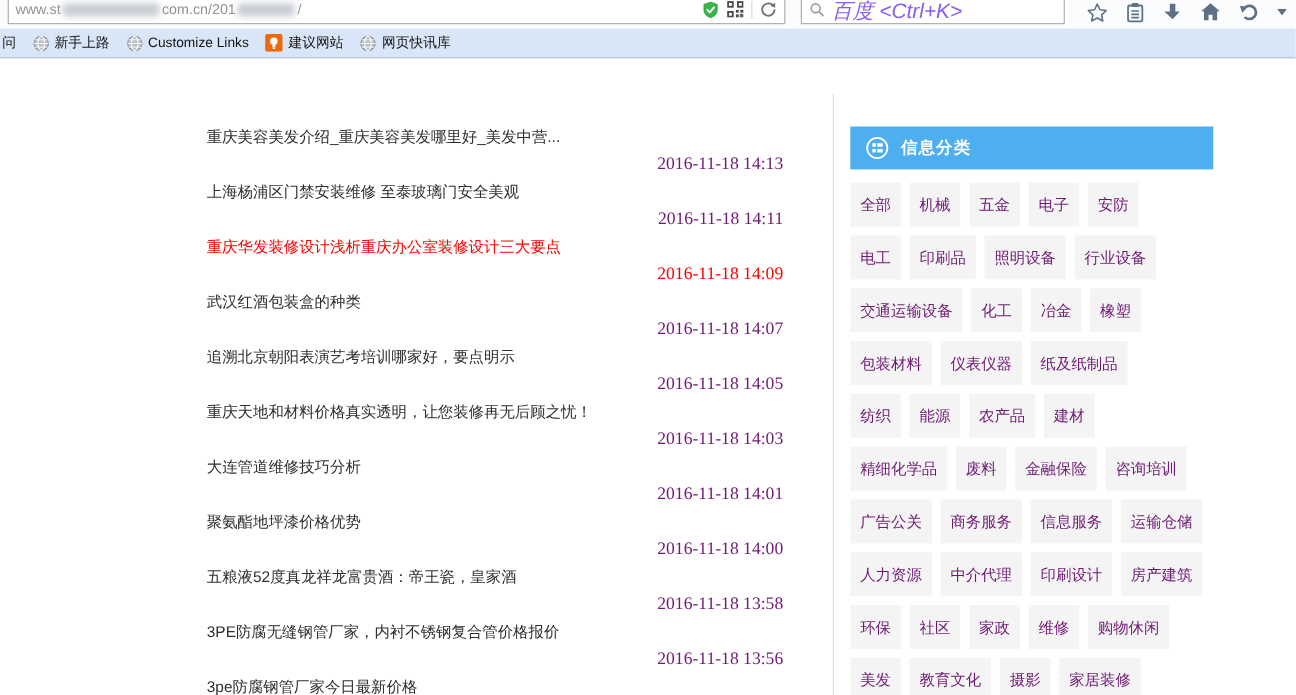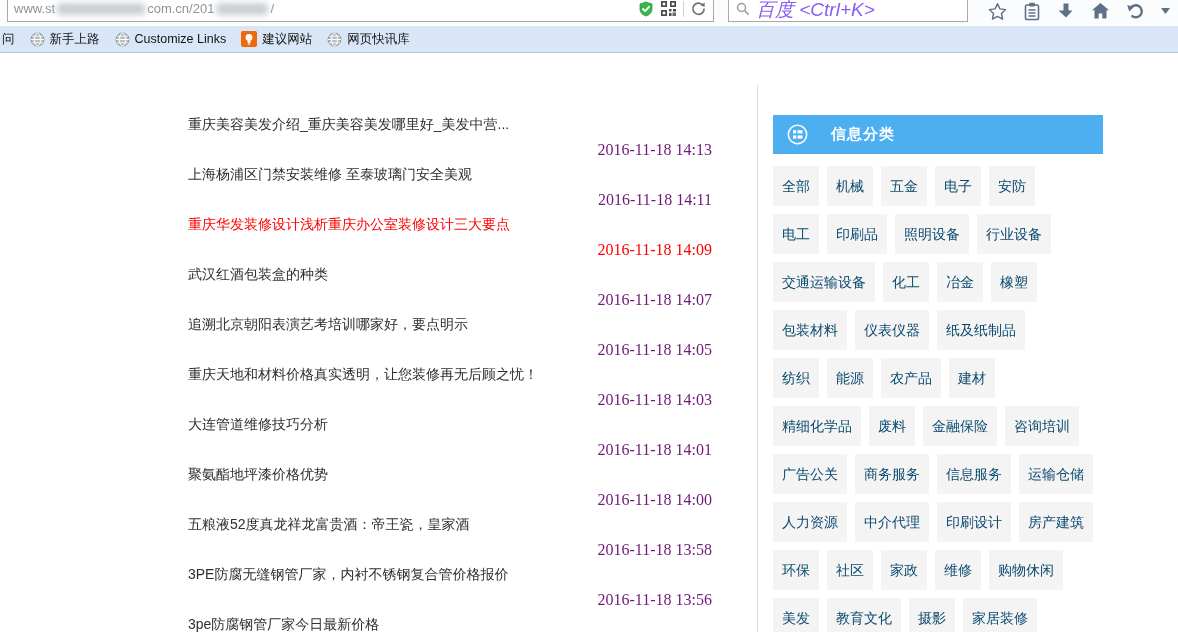--- a/index.html
+++ b/index.html
@@ -37,25 +37,25 @@
   .articles { position:absolute; left:188px; top:58px; width:524px; }
   .article-item { height:50px; }
   .article-title { height:25px; line-height:25px; font-size:14px; color:#2e2e2e;
     white-space:nowrap; overflow:hidden; cursor:pointer; }
   .article-date { height:25px; line-height:25px; font-size:16px; color:#701a75; text-align:right;
     font-family:"Liberation Serif","DejaVu Serif",serif; }
   .article-item.hl .article-title, .article-item.hl .article-date { color:#ff0000; }
 
   .sidebar { position:absolute; left:773px; top:61px; width:330px; }
   .sidebar-header { height:39px; background:#4daef0; color:#fff; display:flex; align-items:center;
-    gap:22px; padding-left:13px; font-size:15px; font-weight:bold; letter-spacing:1px; }
+    gap:10px; padding-left:13px; font-size:15px; font-weight:bold; letter-spacing:1px; }
   .cats { margin-top:12px; }
   .cat-row { display:flex; gap:8px; margin-bottom:8px; }
   .cat-btn { height:40px; line-height:40px; padding:0 9px; background:#f4f4f4; border:none;
-    color:#0c4a6e; font-size:14px; white-space:nowrap; cursor:pointer;
+    color:#701a75; font-size:14px; white-space:nowrap; cursor:pointer;
     font-family:"Liberation Sans","DejaVu Sans",sans-serif; }
 </style>
 </head>
 <body>
 
 <div class="stage">
 
   <div class="topbar">
 
     <div class="addr-field">

